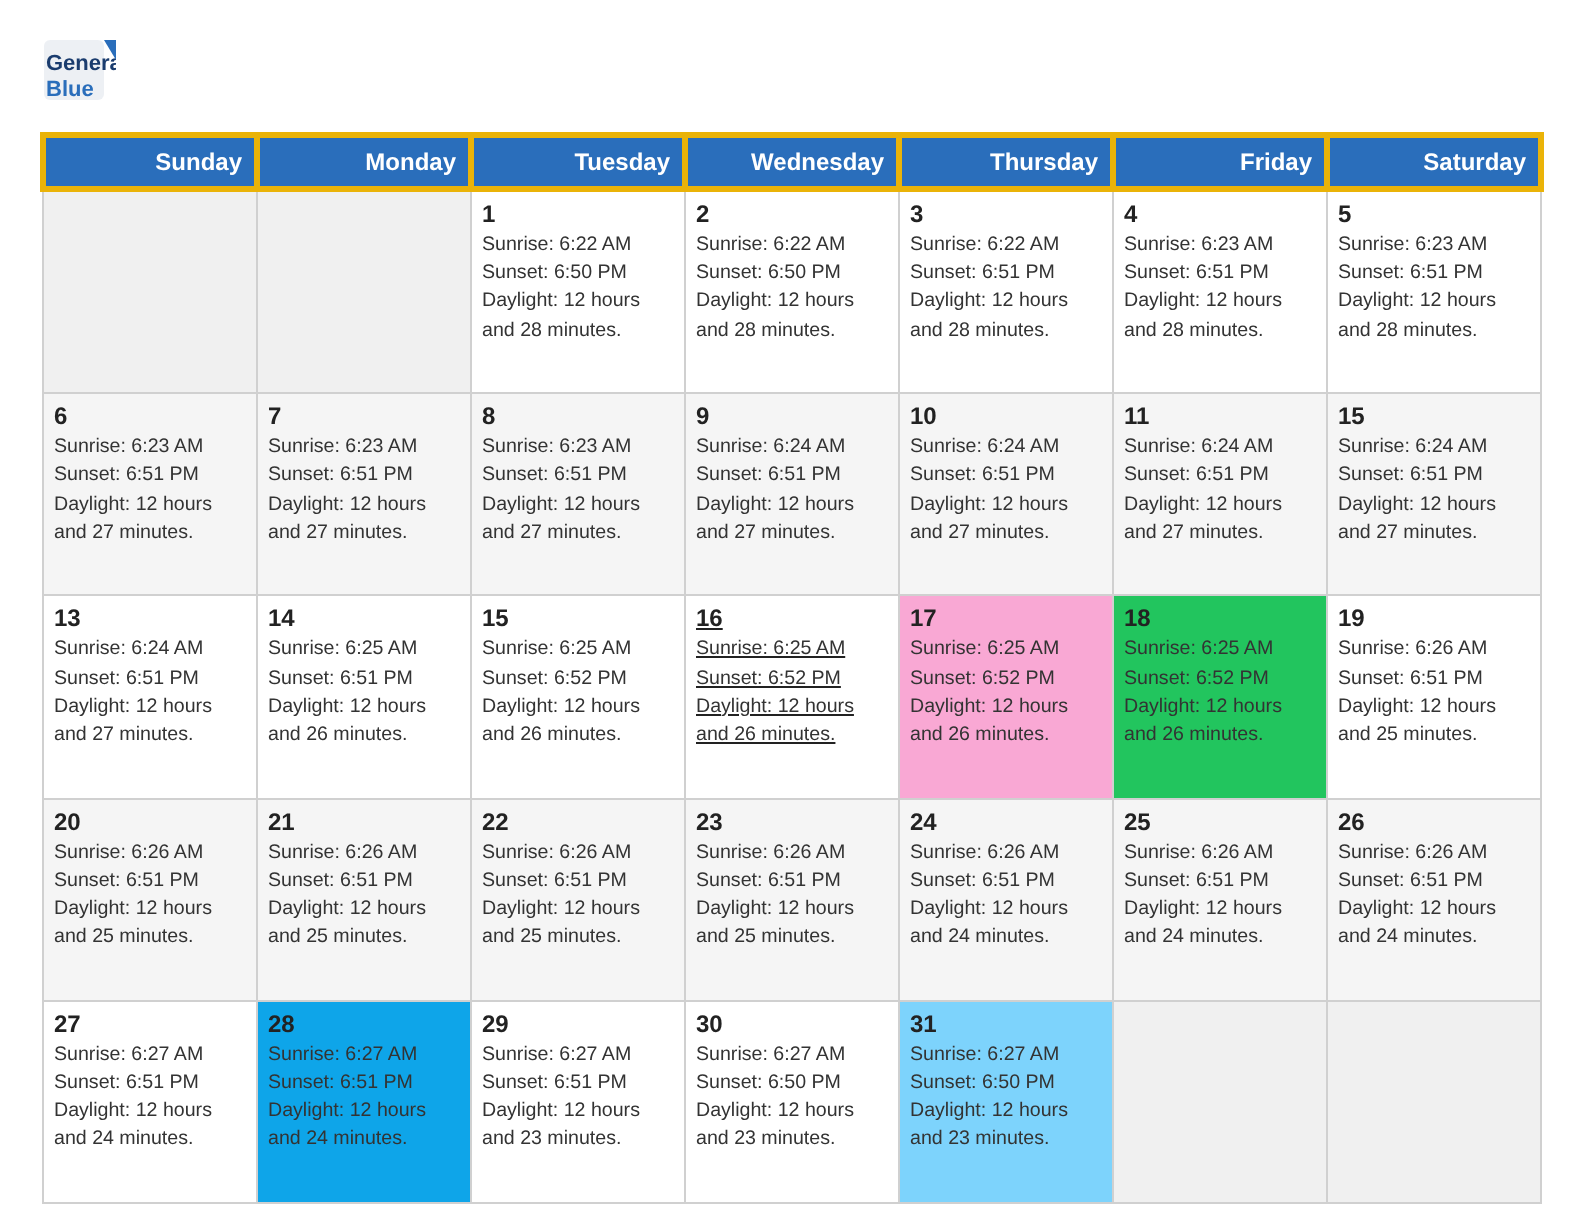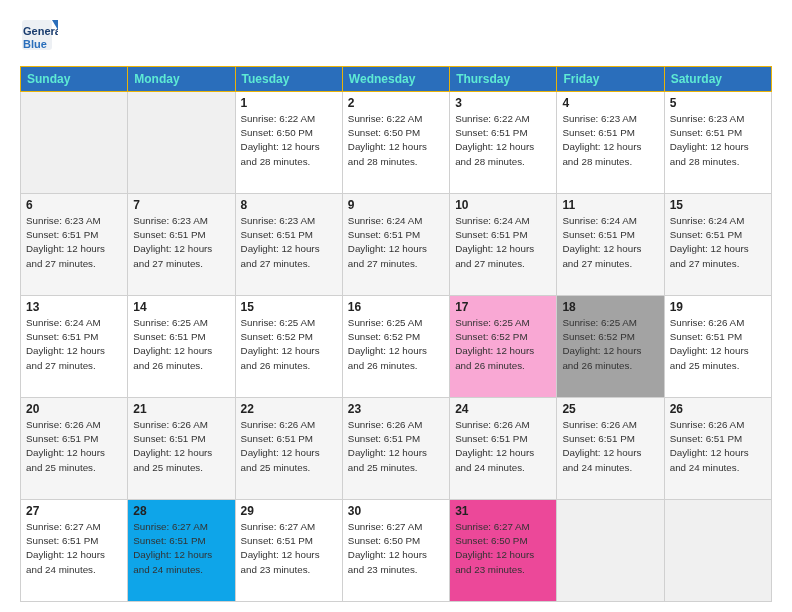--- a/index.html
+++ b/index.html
@@ -43,26 +43,26 @@
       margin-top: 2px;
     }
     .calendar {
       width: 100%;
       border-collapse: collapse;
       flex: 1;
       font-size: 10.5px;
     }
     .calendar thead tr th {
       background-color: #2a6ebb;
-      color: #5eead4;
+      color: #ffffff;
       font-weight: bold;
       font-size: 12px;
       padding: 5px 6px;
-      border: 1px solid #eab308;
-      text-align: left;
+      border: 3px solid #eab308;
+      text-align: right;
     }
     .calendar tbody tr td {
       border: 1px solid #d0d0d0;
       vertical-align: top;
       padding: 4px 5px;
       width: calc(100% / 7);
       height: 82px;
       color: #222;
       background: #fff;
     }
@@ -209,33 +209,33 @@
             <div class="day-info">Sunrise: 6:25 AM
 Sunset: 6:51 PM
 Daylight: 12 hours and 26 minutes.</div>
           </td>
           <td style="background: rgb(255, 255, 255);">
             <span class="day-number">15</span>
             <div class="day-info">Sunrise: 6:25 AM
 Sunset: 6:52 PM
 Daylight: 12 hours and 26 minutes.</div>
           </td>
-          <td style="background: rgb(255, 255, 255);">
+          <td style="background: rgb(255, 255, 255); text-decoration: underline;">
             <span class="day-number">16</span>
             <div class="day-info">Sunrise: 6:25 AM
 Sunset: 6:52 PM
 Daylight: 12 hours and 26 minutes.</div>
           </td>
           <td style="background: #f9a8d4;">
             <span class="day-number">17</span>
             <div class="day-info">Sunrise: 6:25 AM
 Sunset: 6:52 PM
 Daylight: 12 hours and 26 minutes.</div>
           </td>
-          <td style="background: #a3a3a3;">
+          <td style="background: #22c55e;">
             <span class="day-number">18</span>
             <div class="day-info">Sunrise: 6:25 AM
 Sunset: 6:52 PM
 Daylight: 12 hours and 26 minutes.</div>
           </td>
           <td style="background: rgb(255, 255, 255);">
             <span class="day-number">19</span>
             <div class="day-info">Sunrise: 6:26 AM
 Sunset: 6:51 PM
 Daylight: 12 hours and 25 minutes.</div>
@@ -303,21 +303,21 @@
             <div class="day-info">Sunrise: 6:27 AM
 Sunset: 6:51 PM
 Daylight: 12 hours and 23 minutes.</div>
           </td>
           <td style="background: rgb(255, 255, 255);">
             <span class="day-number">30</span>
             <div class="day-info">Sunrise: 6:27 AM
 Sunset: 6:50 PM
 Daylight: 12 hours and 23 minutes.</div>
           </td>
-          <td style="background: #ec4899;">
+          <td style="background: #7dd3fc;">
             <span class="day-number">31</span>
             <div class="day-info">Sunrise: 6:27 AM
 Sunset: 6:50 PM
 Daylight: 12 hours and 23 minutes.</div>
           </td>
           <td class="empty"></td>
           <td class="empty"></td>
         </tr>
       </tbody>
   </table>

